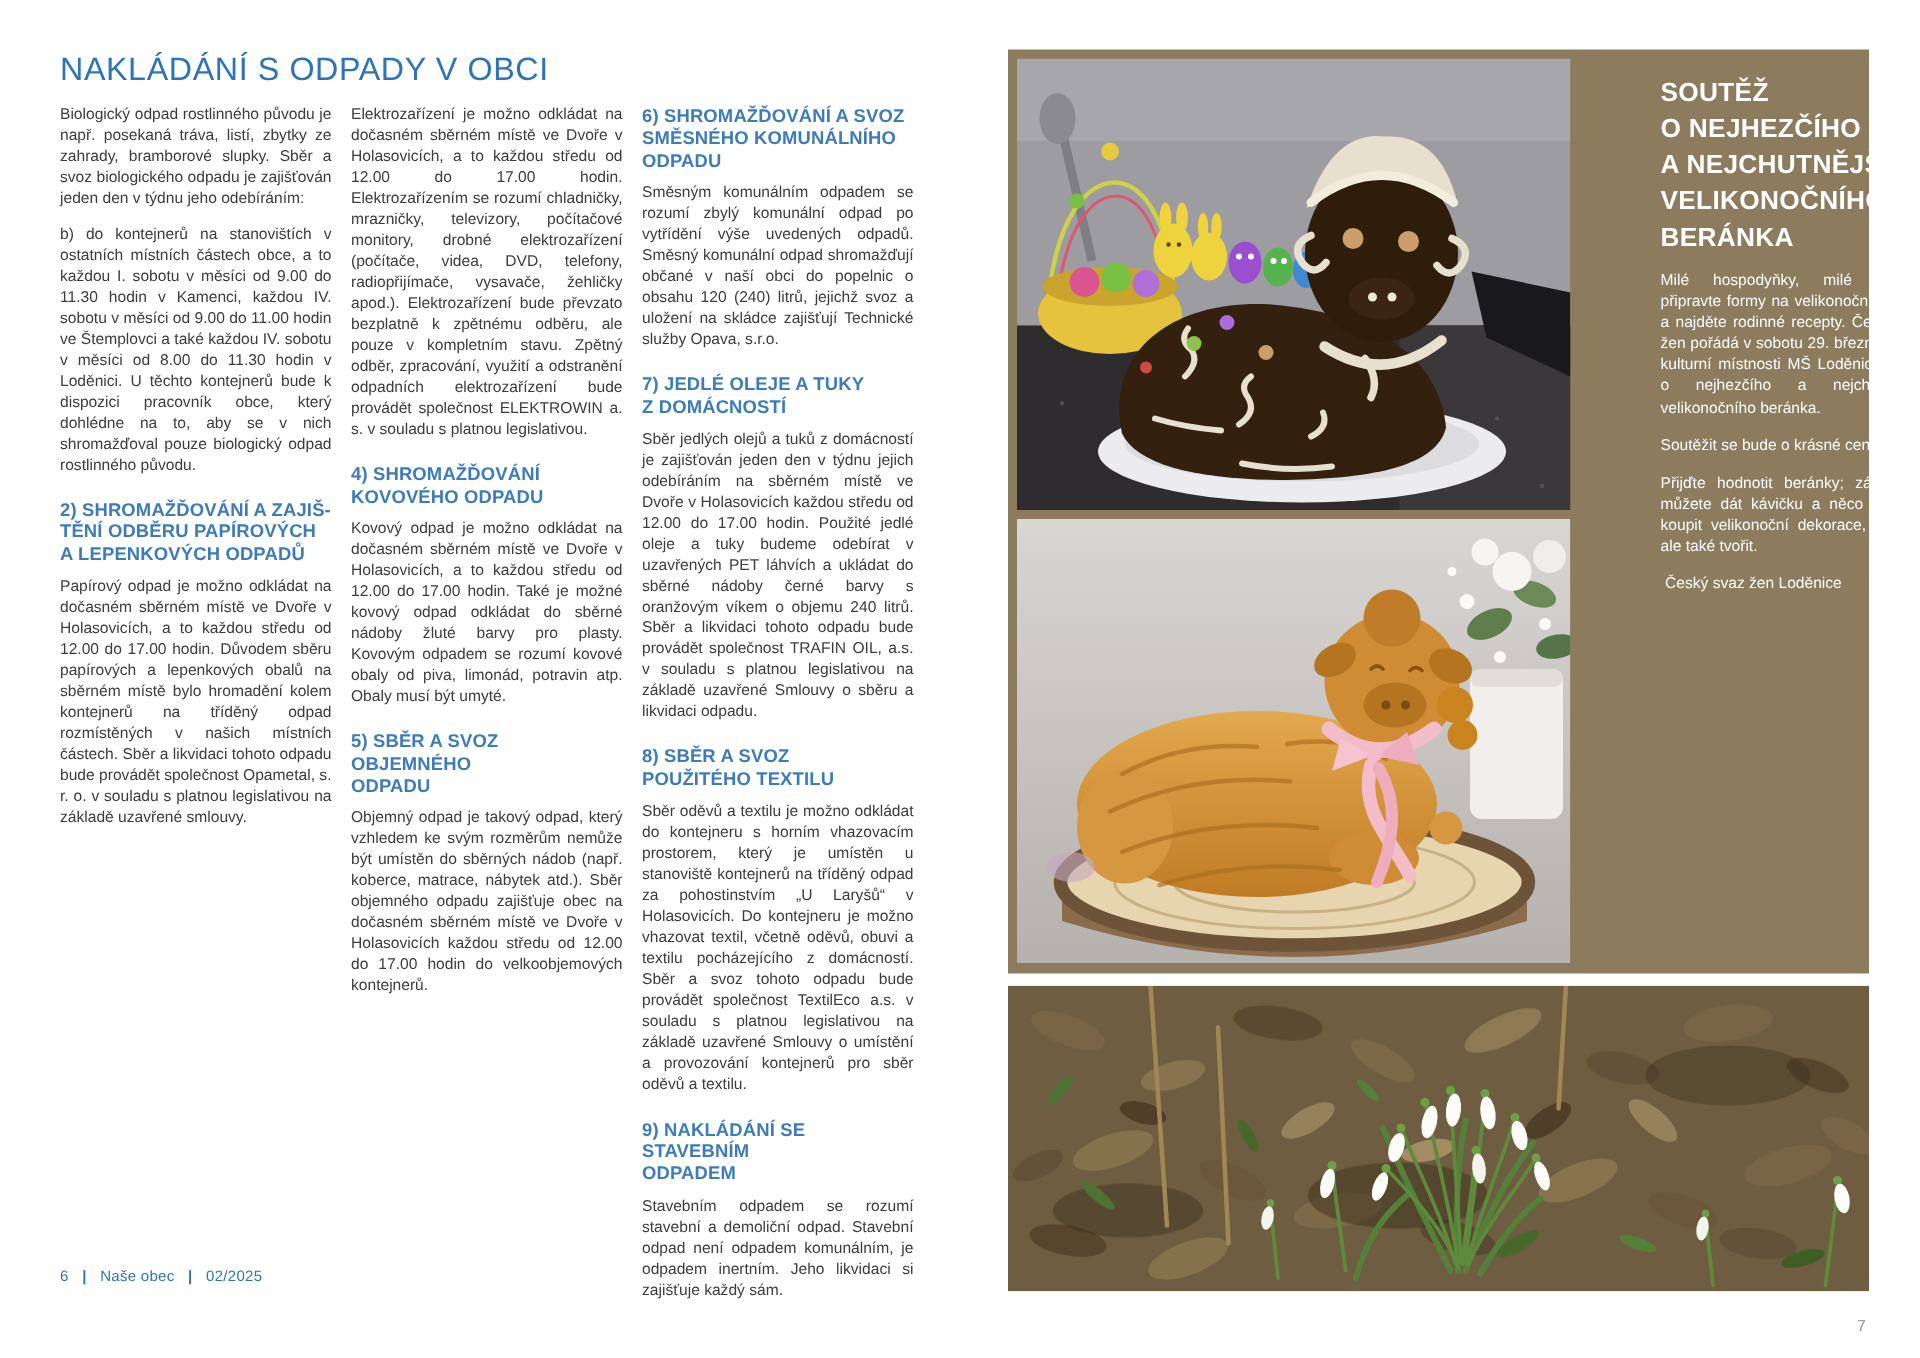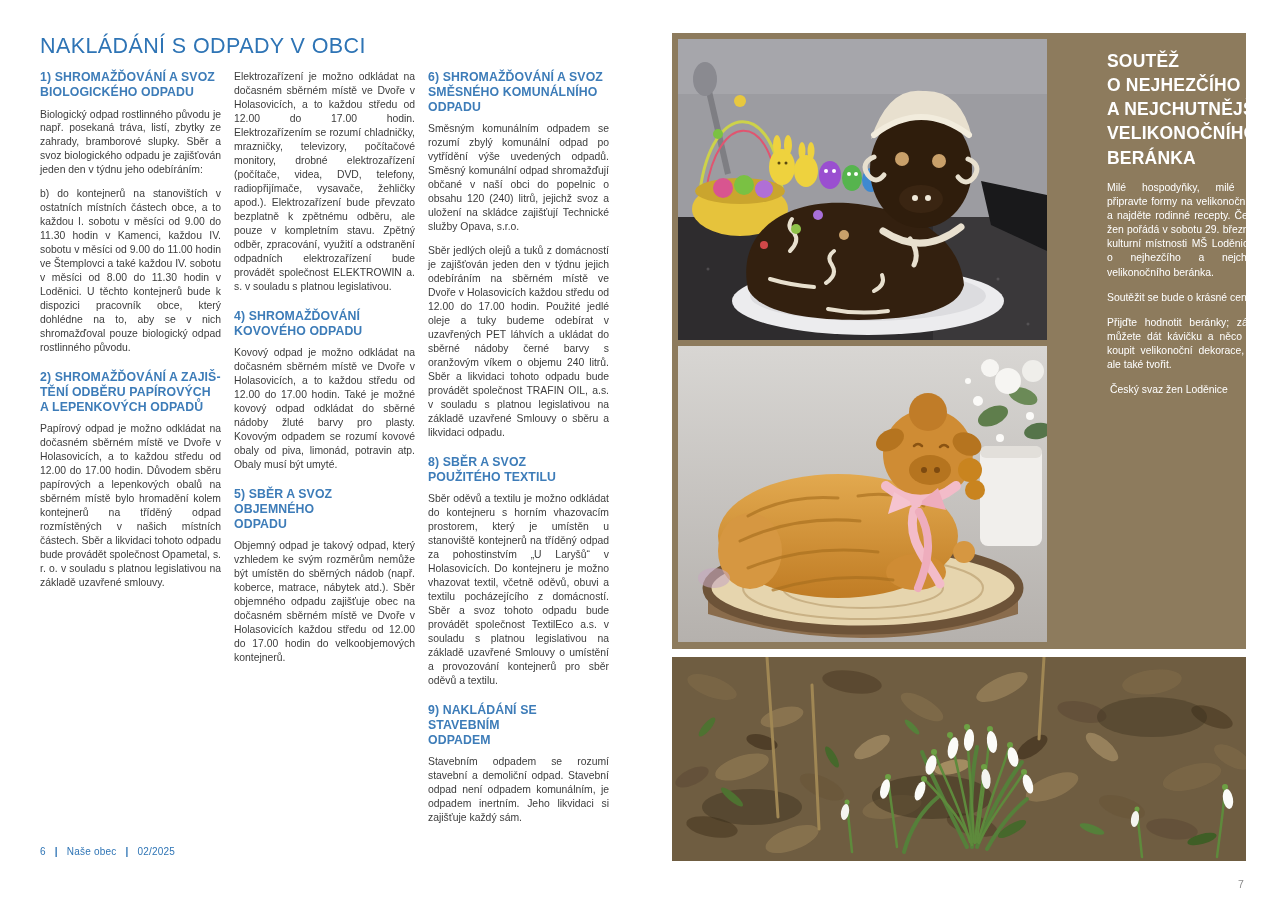--- a/index.html
+++ b/index.html
@@ -67,22 +67,20 @@
 </style>
 </head>
 <body>
 
 <div class="sheet">
 
   <section class="page-left">
     <h1 class="page-title">NAKLÁDÁNÍ S ODPADY V OBCI</h1>
     <div class="columns">
         <div class="col">
-          <h2 class="heading">1) SHROMAŽĎOVÁNÍ A SVOZ
-BIOLOGICKÉHO ODPADU</h2>
           <p class="para">Biologický odpad rostlinného původu je např. posekaná tráva, listí, zbytky ze zahrady, bramborové slupky. Sběr a svoz biologického odpadu je zajišťován jeden den v týdnu jeho odebíráním:</p>
           <p class="para">b) do kontejnerů na stanovištích v ostatních místních částech obce, a to každou I. sobotu v měsíci od 9.00 do 11.30 hodin v Kamenci, každou IV. sobotu v měsíci od 9.00 do 11.00 hodin ve Štemplovci a také každou IV. sobotu v měsíci od 8.00 do 11.30 hodin v Loděnici. U těchto kontejnerů bude k dispozici pracovník obce, který dohlédne na to, aby se v nich shromažďoval pouze biologický odpad rostlinného původu.</p>
           <h2 class="heading">2) SHROMAŽĎOVÁNÍ A ZAJIŠ-
 TĚNÍ ODBĚRU PAPÍROVÝCH
 A LEPENKOVÝCH ODPADŮ</h2>
           <p class="para">Papírový odpad je možno odkládat na dočasném sběrném místě ve Dvoře v Holasovicích, a to každou středu od 12.00 do 17.00 hodin. Důvodem sběru papírových a lepenkových obalů na sběrném místě bylo hromadění kolem kontejnerů na tříděný odpad rozmístěných v našich místních částech. Sběr a likvidaci tohoto odpadu bude provádět společnost Opametal, s. r. o. v souladu s platnou legislativou na základě uzavřené smlouvy.</p>
         </div>
         <div class="col">
           <p class="para">Elektrozařízení je možno odkládat na dočasném sběrném místě ve Dvoře v Holasovicích, a to každou středu od 12.00 do 17.00 hodin. Elektrozařízením se rozumí chladničky, mrazničky, televizory, počítačové monitory, drobné elektrozařízení (počítače, videa, DVD, telefony, radiopřijímače, vysavače, žehličky apod.). Elektrozařízení bude převzato bezplatně k zpětnému odběru, ale pouze v kompletním stavu. Zpětný odběr, zpracování, využití a odstranění odpadních elektrozařízení bude provádět společnost ELEKTROWIN a. s. v souladu s platnou legislativou.</p>
           <h2 class="heading">4) SHROMAŽĎOVÁNÍ
@@ -90,20 +88,22 @@
           <p class="para">Kovový odpad je možno odkládat na dočasném sběrném místě ve Dvoře v Holasovicích, a to každou středu od 12.00 do 17.00 hodin. Také je možné kovový odpad odkládat do sběrné nádoby žluté barvy pro plasty. Kovovým odpadem se rozumí kovové obaly od piva, limonád, potravin atp. Obaly musí být umyté.</p>
           <h2 class="heading">5) SBĚR A SVOZ OBJEMNÉHO
 ODPADU</h2>
           <p class="para">Objemný odpad je takový odpad, který vzhledem ke svým rozměrům nemůže být umístěn do sběrných nádob (např. koberce, matrace, nábytek atd.). Sběr objemného odpadu zajišťuje obec na dočasném sběrném místě ve Dvoře v Holasovicích každou středu od 12.00 do 17.00 hodin do velkoobjemových kontejnerů.</p>
         </div>
         <div class="col">
           <h2 class="heading">6) SHROMAŽĎOVÁNÍ A SVOZ
 SMĚSNÉHO KOMUNÁLNÍHO
 ODPADU</h2>
           <p class="para">Směsným komunálním odpadem se rozumí zbylý komunální odpad po vytřídění výše uvedených odpadů. Směsný komunální odpad shromažďují občané v naší obci do popelnic o obsahu 120 (240) litrů, jejichž svoz a uložení na skládce zajišťují Technické služby Opava, s.r.o.</p>
+          <h2 class="heading">7) JEDLÉ OLEJE A TUKY
+Z DOMÁCNOSTÍ</h2>
           <p class="para">Sběr jedlých olejů a tuků z domácností je zajišťován jeden den v týdnu jejich odebíráním na sběrném místě ve Dvoře v Holasovicích každou středu od 12.00 do 17.00 hodin. Použité jedlé oleje a tuky budeme odebírat v uzavřených PET láhvích a ukládat do sběrné nádoby černé barvy s oranžovým víkem o objemu 240 litrů. Sběr a likvidaci tohoto odpadu bude provádět společnost TRAFIN OIL, a.s. v souladu s platnou legislativou na základě uzavřené Smlouvy o sběru a likvidaci odpadu.</p>
           <h2 class="heading">8) SBĚR A SVOZ
 POUŽITÉHO TEXTILU</h2>
           <p class="para">Sběr oděvů a textilu je možno odkládat do kontejneru s horním vhazovacím prostorem, který je umístěn u stanoviště kontejnerů na tříděný odpad za pohostinstvím „U Laryšů“ v Holasovicích. Do kontejneru je možno vhazovat textil, včetně oděvů, obuvi a textilu pocházejícího z domácností. Sběr a svoz tohoto odpadu bude provádět společnost TextilEco a.s. v souladu s platnou legislativou na základě uzavřené Smlouvy o umístění a provozování kontejnerů pro sběr oděvů a textilu.</p>
           <h2 class="heading extra-gap">9) NAKLÁDÁNÍ SE STAVEBNÍM
 ODPADEM</h2>
           <p class="para">Stavebním odpadem se rozumí stavební a demoliční odpad. Stavební odpad není odpadem komunálním, je odpadem inertním. Jeho likvidaci si zajišťuje každý sám.</p>
         </div>
       </div>
   </section>

